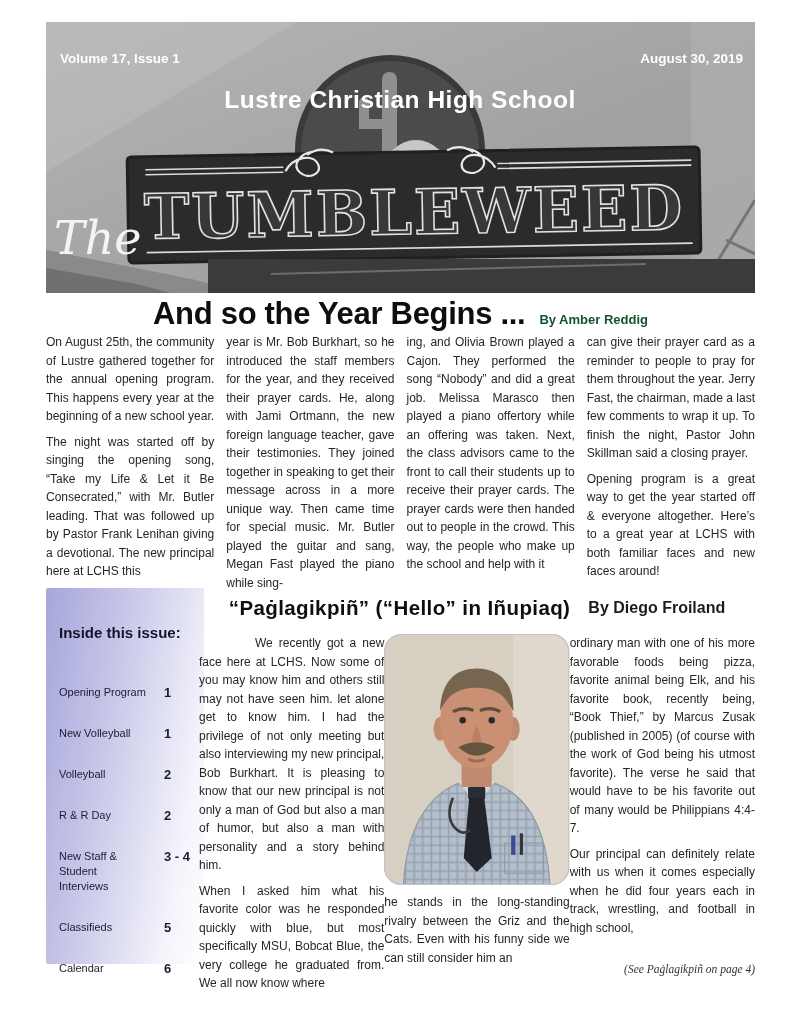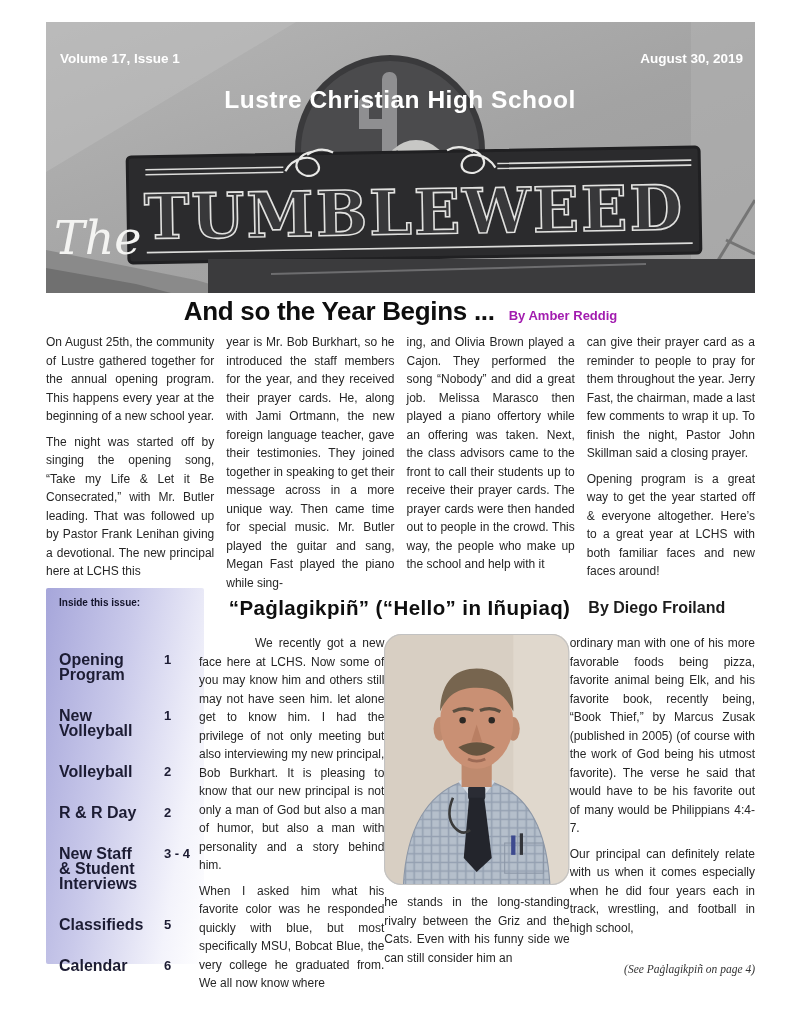--- a/index.html
+++ b/index.html
@@ -6,37 +6,37 @@
   .page{position:relative;width:794px;height:1022px;background:#ffffff;overflow:hidden;
         font-family:"Liberation Sans",sans-serif;color:#222;}
 
   
   .banner{position:absolute;left:46px;top:22px;width:709px;height:271px;}
   .banner svg{display:block;}
 
   
   .headline1{position:absolute;left:46px;top:296px;width:709px;
              display:flex;justify-content:center;align-items:baseline;gap:14px;}
-  .headline1 .h1-title{font-size:26px;font-weight:bold;color:#0e0e0e;letter-spacing:-0.3px;}
-  .headline1 .h1-byline{font-size:13px;font-weight:bold;color:#a21caf;}
+  .headline1 .h1-title{font-size:31px;font-weight:bold;color:#0e0e0e;letter-spacing:-0.3px;}
+  .headline1 .h1-byline{font-size:13px;font-weight:bold;color:#14532d;}
 
   
   .article1{position:absolute;left:46px;top:333px;width:709px;display:flex;gap:12px;}
   .article1 .col{flex:1 1 0;}
   .article1 p, .article2 p{
       margin:0 0 7px 0;font-size:12px;line-height:18.5px;text-align:justify;
       color:#262626;hyphens:auto;-webkit-hyphens:auto;overflow-wrap:break-word;}
 
   
   .sidebar{position:absolute;left:46px;top:588px;width:158px;height:376px;
            background:linear-gradient(100deg,#a6a6da 0%,#c9c9ea 40%,#f3f3fb 80%,#ffffff 100%);
            box-sizing:border-box;padding:9px 12px 0 13px;border-radius:2px;}
-  .sidebar .sb-title{font-size:10px;font-weight:bold;color:#13132a;margin-bottom:44px;}
+  .sidebar .sb-title{font-size:15px;font-weight:bold;color:#13132a;margin-bottom:44px;margin-top:27px;}
   .toc-row{display:flex;margin-bottom:26px;}
-  .toc-label{width:88px;font-size:16px;font-weight:bold;color:#1c1c33;line-height:15px;}
+  .toc-label{width:88px;font-size:11px;font-weight:normal;color:#1c1c33;line-height:15px;}
   .toc-page{width:28px;margin-left:auto;font-size:13px;font-weight:bold;color:#1c1c33;line-height:15px;}
 
   
   .article2{position:absolute;left:199px;top:596px;width:556px;}
   .headline2{display:flex;justify-content:center;align-items:center;gap:18px;}
   .headline2 .h2-title{font-size:20.5px;font-weight:bold;color:#0e0e0e;letter-spacing:0.4px;}
   .headline2 .h2-byline{font-size:16px;font-weight:bold;color:#1c1c1c;}
   .article2 .cols{display:flex;gap:0;margin-top:14px;}
   .article2 .col{flex:1 1 0;}
   .article2 .indent-first{text-indent:56px;}

